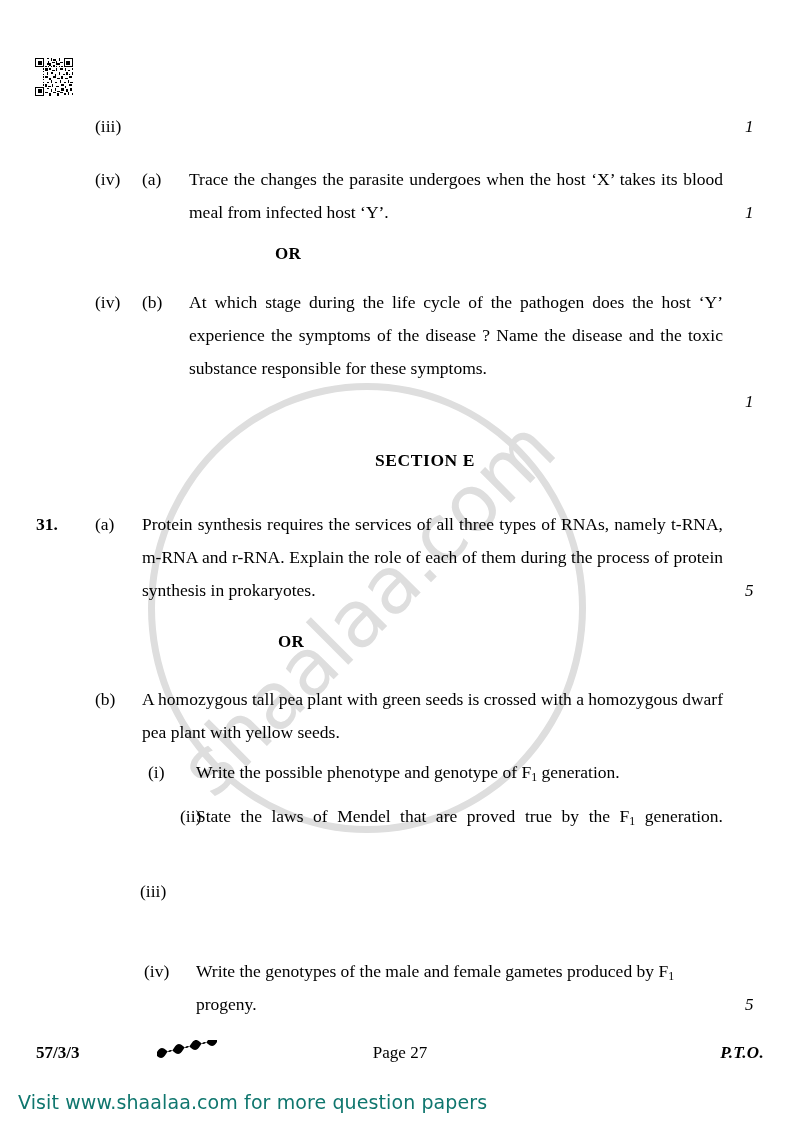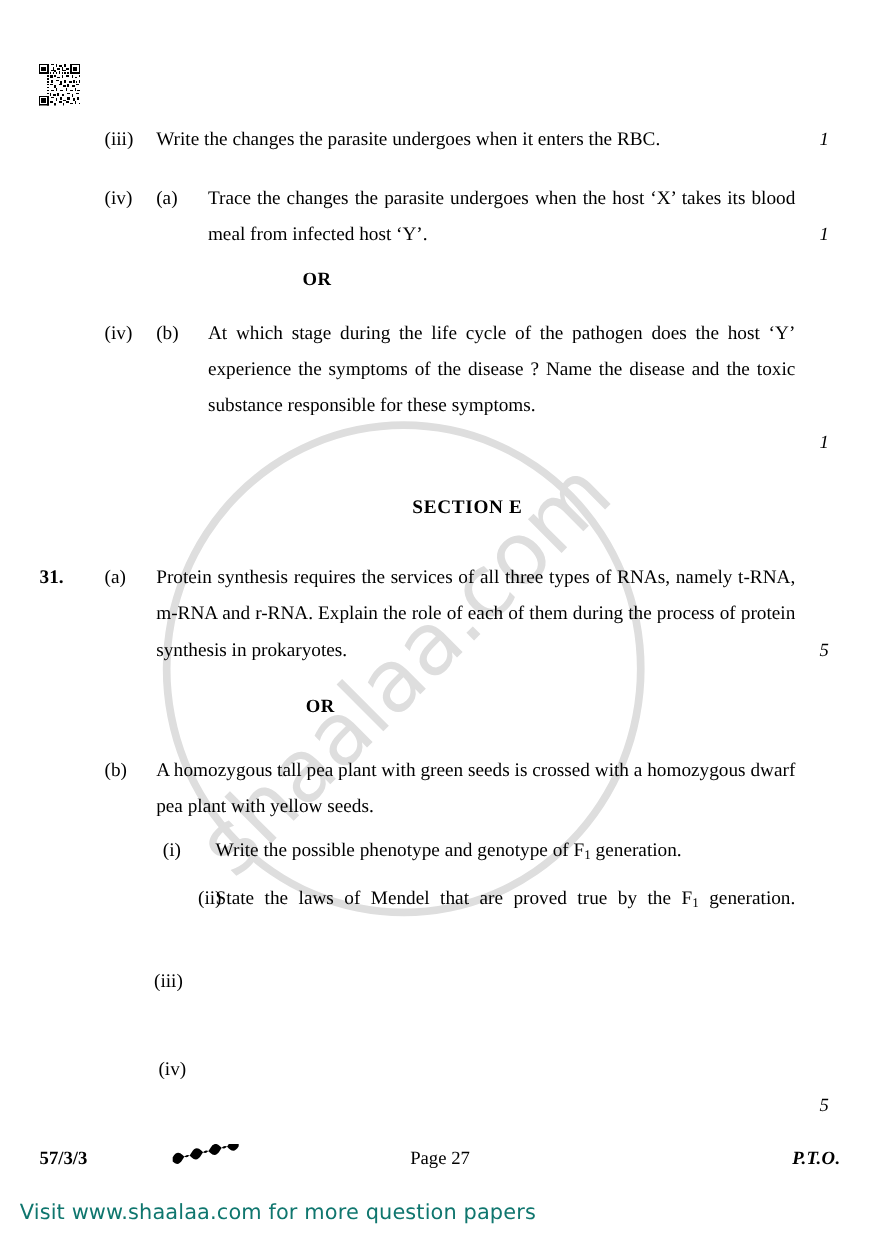--- a/index.html
+++ b/index.html
@@ -296,21 +296,20 @@
             <rect x="17" y="27" width="1" height="2"></rect>
           <rect x="19" y="26" width="2" height="1"></rect>
             <rect x="22" y="27" width="2" height="1"></rect>
           <rect x="25" y="26" width="1" height="2"></rect>
             <rect x="28" y="27" width="1" height="1"></rect>
         </g>
       </svg>
     </div>
 
     <div class="lbl" style="left:95px; top:110px;">(iii)</div>
-    <div class="body-text nojust" style="left:142px; top:110px; width:580px;">Write the changes the parasite undergoes when it enters the RBC.</div>
     <div class="marks" style="left:745px; top:110px;">1</div>
 
     <div class="lbl" style="left:95px; top:163px;">(iv)</div>
     <div class="lbl" style="left:142px; top:163px;">(a)</div>
     <div class="body-text" style="left:189px; top:163px; width:534px;">Trace the changes the parasite undergoes when the host ‘X’ takes its blood meal from infected host ‘Y’.</div>
     <div class="marks" style="left:745px; top:196px;">1</div>
 
     <div class="ctr-or" style="left:275px; top:237px;">OR</div>
 
     <div class="lbl" style="left:95px; top:286px;">(iv)</div>
@@ -336,20 +335,23 @@
     </div>
 
     <div class="lbl" style="left:144px; top:800px;margin-left:36px;">(ii)</div>
     <div class="body-text jfull" style="left:196px; top:800px; width:527px;">
       <span>State the laws of Mendel that are proved true by the F</span><sub>1</sub><span> generation.</span>
     </div>
 
     <div class="lbl" style="left:140px; top:875px;">(iii)</div>
 
     <div class="lbl" style="left:144px; top:955px;">(iv)</div>
+    <div class="body-text nojust" style="left:196px; top:955px; width:533px;">
+      <span>Write the genotypes of the male and female gametes produced by F</span><sub>1</sub><span> progeny.</span>
+    </div>
     <div class="marks" style="left:745px; top:988px;">5</div>
 
     <div id="footer">
       <div class="f-code">57/3/3</div>
       <div class="f-wave">
         <svg width="76" height="20" viewBox="0 0 76 20">
           <path d="M2 12 q4 -7 9 -2 q4 5 8 -2 q4 -7 9 -2 q4 5 8 -2 q4 -7 9 -2 q4 5 8 -2 q4 -7 9 -2
                    l0 4 q-4 7 -9 2 q-4 -5 -8 2 q-4 7 -9 2 q-4 -5 -8 2 q-4 7 -9 2 q-4 -5 -8 2 q-4 7 -9 2 z" fill="#000000"></path>
         </svg>
       </div>

